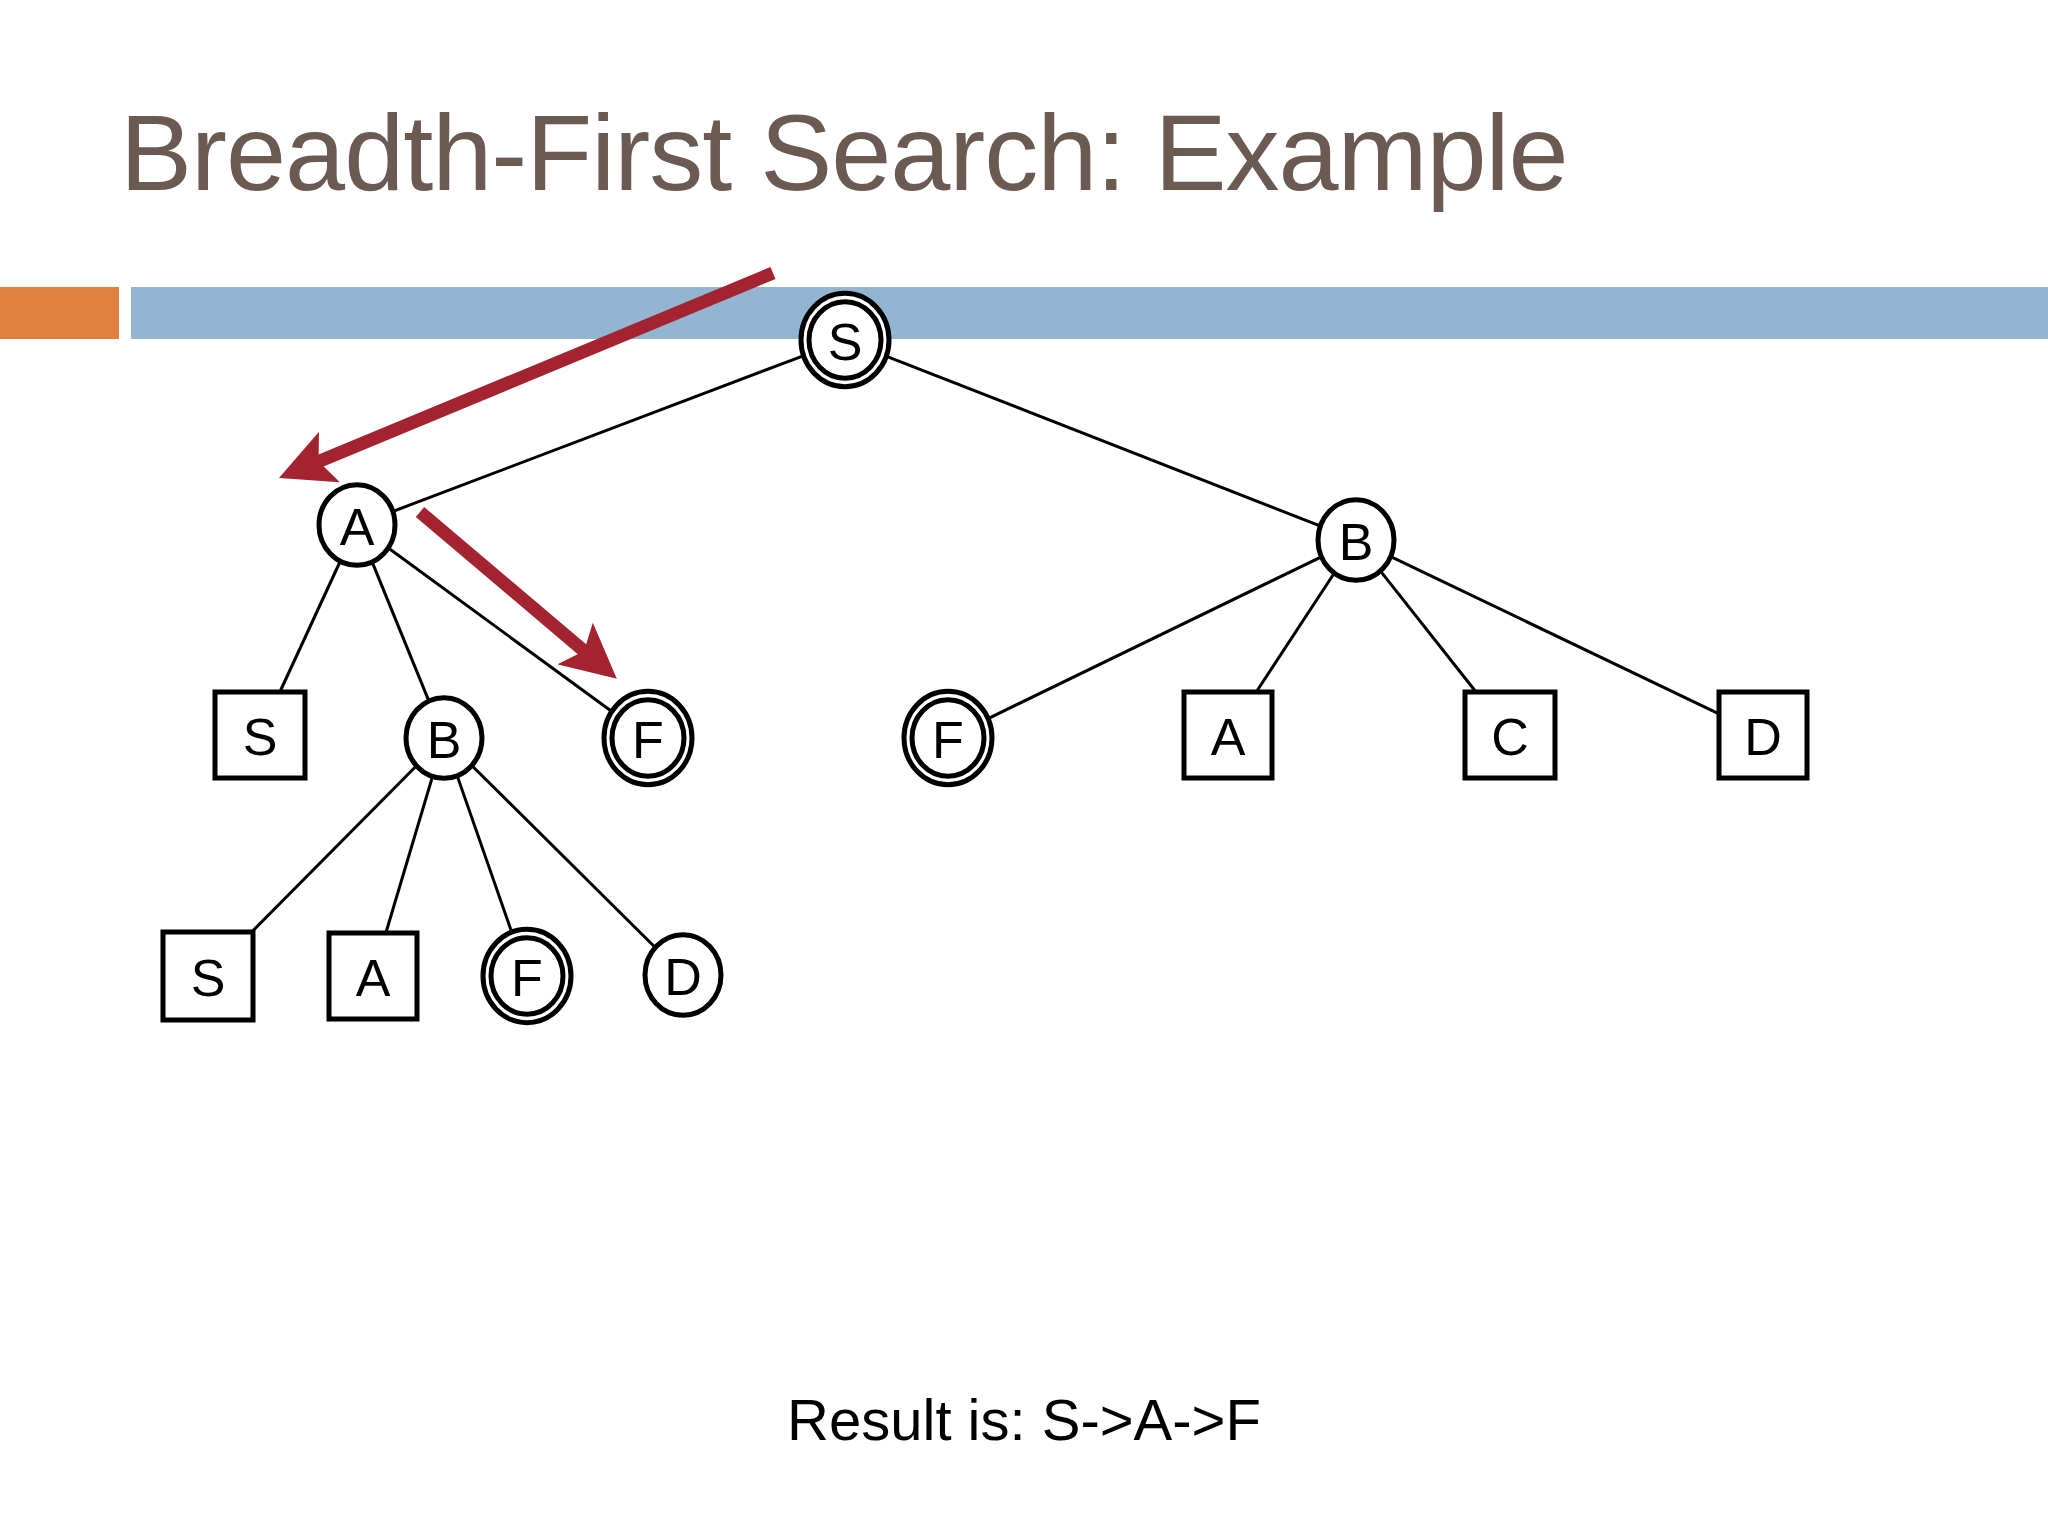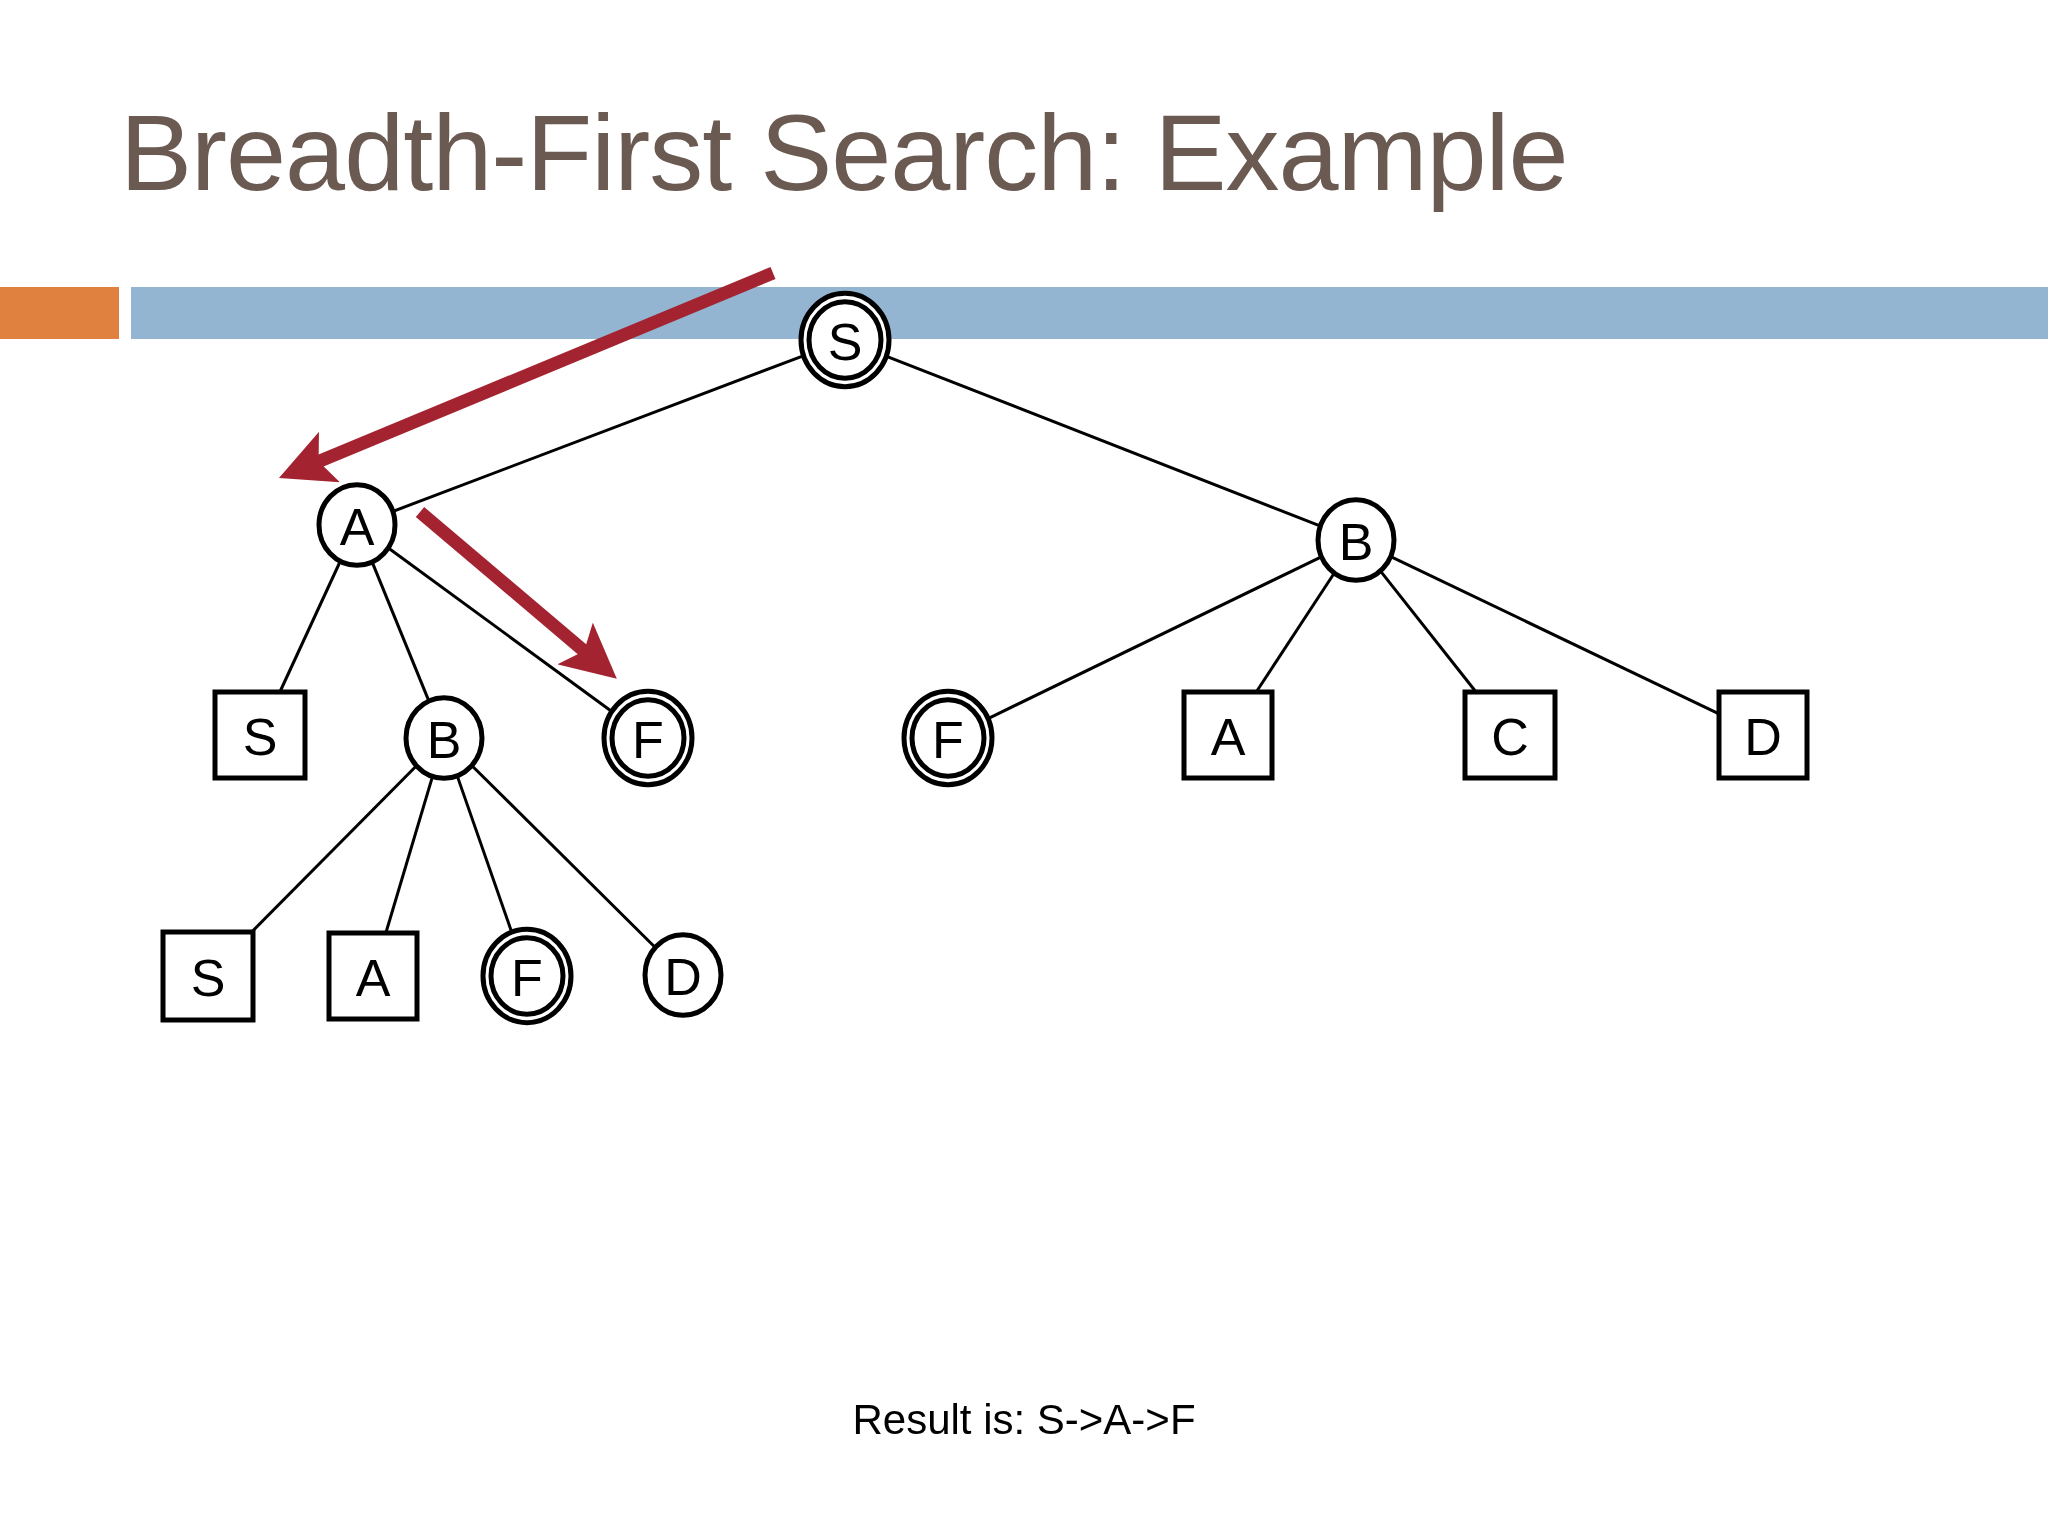--- a/index.html
+++ b/index.html
@@ -60,21 +60,21 @@
     width: 2048px;
     height: 1536px;
   }
   
   #caption {
     position: absolute;
     left: 0px;
     top: 1392px;
     width: 2048px;
     text-align: center;
-    font-size: 42px;
+    font-size: 58px;
     line-height: 56px;
     color: #000000;
     font-family: "Liberation Sans", sans-serif;
   }
   .node-label {
     font-family: "Liberation Sans", sans-serif;
     font-size: 52px;
     fill: #000000;
     text-anchor: middle;
     dominant-baseline: central;

